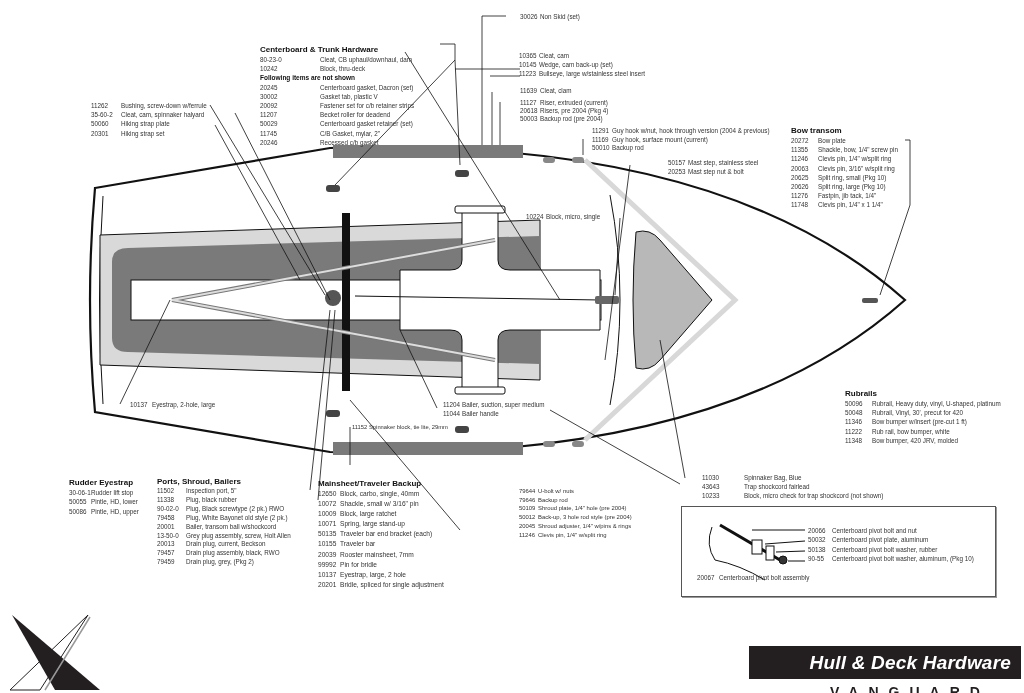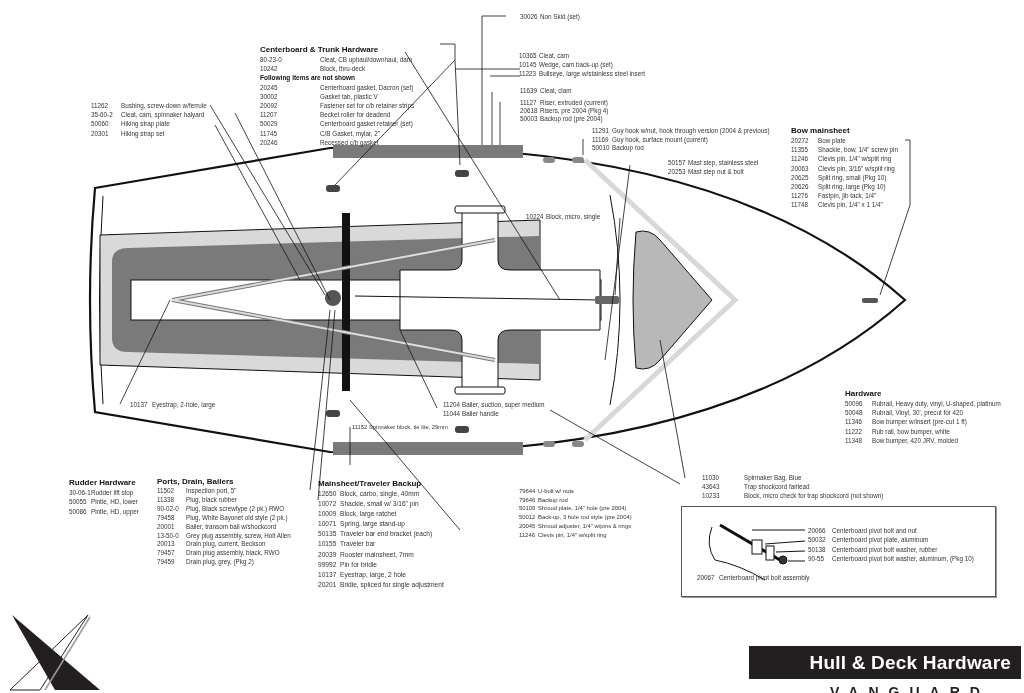--- a/index.html
+++ b/index.html
@@ -4,21 +4,21 @@
 <style>
   html, body { margin:0; padding:0; background:#fff; }
   body { width:1024px; height:693px; position:relative; overflow:hidden; font-family:"Liberation Sans", sans-serif; color:#222; }
   .grp { position:absolute; font-size:6.3px; line-height:9.2px; color:#333; }
   .grp .h { font-weight:bold; font-size:8px; line-height:11px; color:#111; }
   .grp .sub { font-weight:bold; font-size:6.5px; color:#111; }
   .row { white-space:nowrap; display:flex; }
   .pn { display:inline-block; }
   .lbl { display:inline-block; }
   svg.diagram { position:absolute; left:0; top:0; }
-  .title-bar { position:absolute; left:749px; top:646px; width:272px; height:33px; background:#231f20; color:#fff; font-size:19px; font-weight:bold; text-align:right; line-height:33px; box-sizing:border-box; padding-right:10px; letter-spacing:0.2px; }
+  .title-bar { position:absolute; left:749px; top:646px; width:272px; height:33px; background:#231f20; color:#fff; font-size:19px; font-weight:bold; text-align:right; line-height:33px; box-sizing:border-box; padding-right:10px; letter-spacing:0.2px;font-style:italic; }
   .brand { position:absolute; left:830px; top:684px; font-size:14px; font-weight:bold; letter-spacing:10px; color:#231f20; }
   .inset-box { position:absolute; left:681px; top:506px; width:313px; height:89px; border:1px solid #555; box-shadow:1px 1px 0 #999; }
 </style>
 </head>
 <body>
 
 <svg class="diagram" width="1024" height="693" viewBox="0 0 1024 693">
 
   <path d="M95,188 L330,148 Q720,135 905,300 Q720,465 330,452 L95,412 Q85,300 95,188 Z" fill="#fff" stroke="#111" stroke-width="2.2"></path>
   <path d="M103,196 Q96,300 103,404" fill="none" stroke="#111" stroke-width="1"></path>
@@ -236,21 +236,21 @@
     </div>
 </div>
 <div class="grp" style="left:526px;top:212px;">
   <div class="row">
       <span class="pn" style="width:20px">10224</span>
       <span class="lbl">Block, micro, single</span>
     </div>
 </div>
 
 <div class="grp" style="left:791px;top:125px;">
-  <div class="h">Bow mainsheet</div>
+  <div class="h">Bow transom</div>
   <div class="row">
       <span class="pn" style="width:27px">20272</span>
       <span class="lbl">Bow plate</span>
     </div>
   <div class="row">
       <span class="pn" style="width:27px">11355</span>
       <span class="lbl">Shackle, bow, 1/4" screw pin</span>
     </div>
   <div class="row">
       <span class="pn" style="width:27px">11246</span>
@@ -272,21 +272,21 @@
       <span class="pn" style="width:27px">11276</span>
       <span class="lbl">Fastpin, jib tack, 1/4"</span>
     </div>
   <div class="row">
       <span class="pn" style="width:27px">11748</span>
       <span class="lbl">Clevis pin, 1/4" x 1 1/4"</span>
     </div>
 </div>
 
 <div class="grp" style="left:845px;top:388px;">
-  <div class="h">Hardware</div>
+  <div class="h">Rubrails</div>
   <div class="row">
       <span class="pn" style="width:27px">50096</span>
       <span class="lbl">Rubrail, Heavy duty, vinyl, U-shaped, platinum</span>
     </div>
   <div class="row">
       <span class="pn" style="width:27px">50048</span>
       <span class="lbl">Rubrail, Vinyl, 30', precut for 420</span>
     </div>
   <div class="row">
       <span class="pn" style="width:27px">11346</span>
@@ -319,37 +319,37 @@
     </div>
 </div>
 <div class="grp" style="left:352px;top:423px;font-size:5.8px;">
   <div class="row">
       <span class="pn" style="width:17px">11152</span>
       <span class="lbl">Spinnaker block, tie lite, 29mm</span>
     </div>
 </div>
 
 <div class="grp" style="left:69px;top:477px;line-height:9.4px;">
-  <div class="h">Rudder Hardware</div>
+  <div class="h">Rudder Eyestrap</div>
   <div class="row">
       <span class="pn" style="width:22px">30-06-1</span>
       <span class="lbl">Rudder lift stop</span>
     </div>
   <div class="row">
       <span class="pn" style="width:22px">50055</span>
       <span class="lbl">Pintle, HD, lower</span>
     </div>
   <div class="row">
       <span class="pn" style="width:22px">50086</span>
       <span class="lbl">Pintle, HD, upper</span>
     </div>
 </div>
 
 <div class="grp" style="left:157px;top:476px;line-height:8.9px;">
-  <div class="h">Ports, Drain, Bailers</div>
+  <div class="h">Ports, Shroud, Bailers</div>
   <div class="row">
       <span class="pn" style="width:29px">11502</span>
       <span class="lbl">Inspection port, 5"</span>
     </div>
   <div class="row">
       <span class="pn" style="width:29px">11338</span>
       <span class="lbl">Plug, black rubber</span>
     </div>
   <div class="row">
       <span class="pn" style="width:29px">90-02-0</span>

